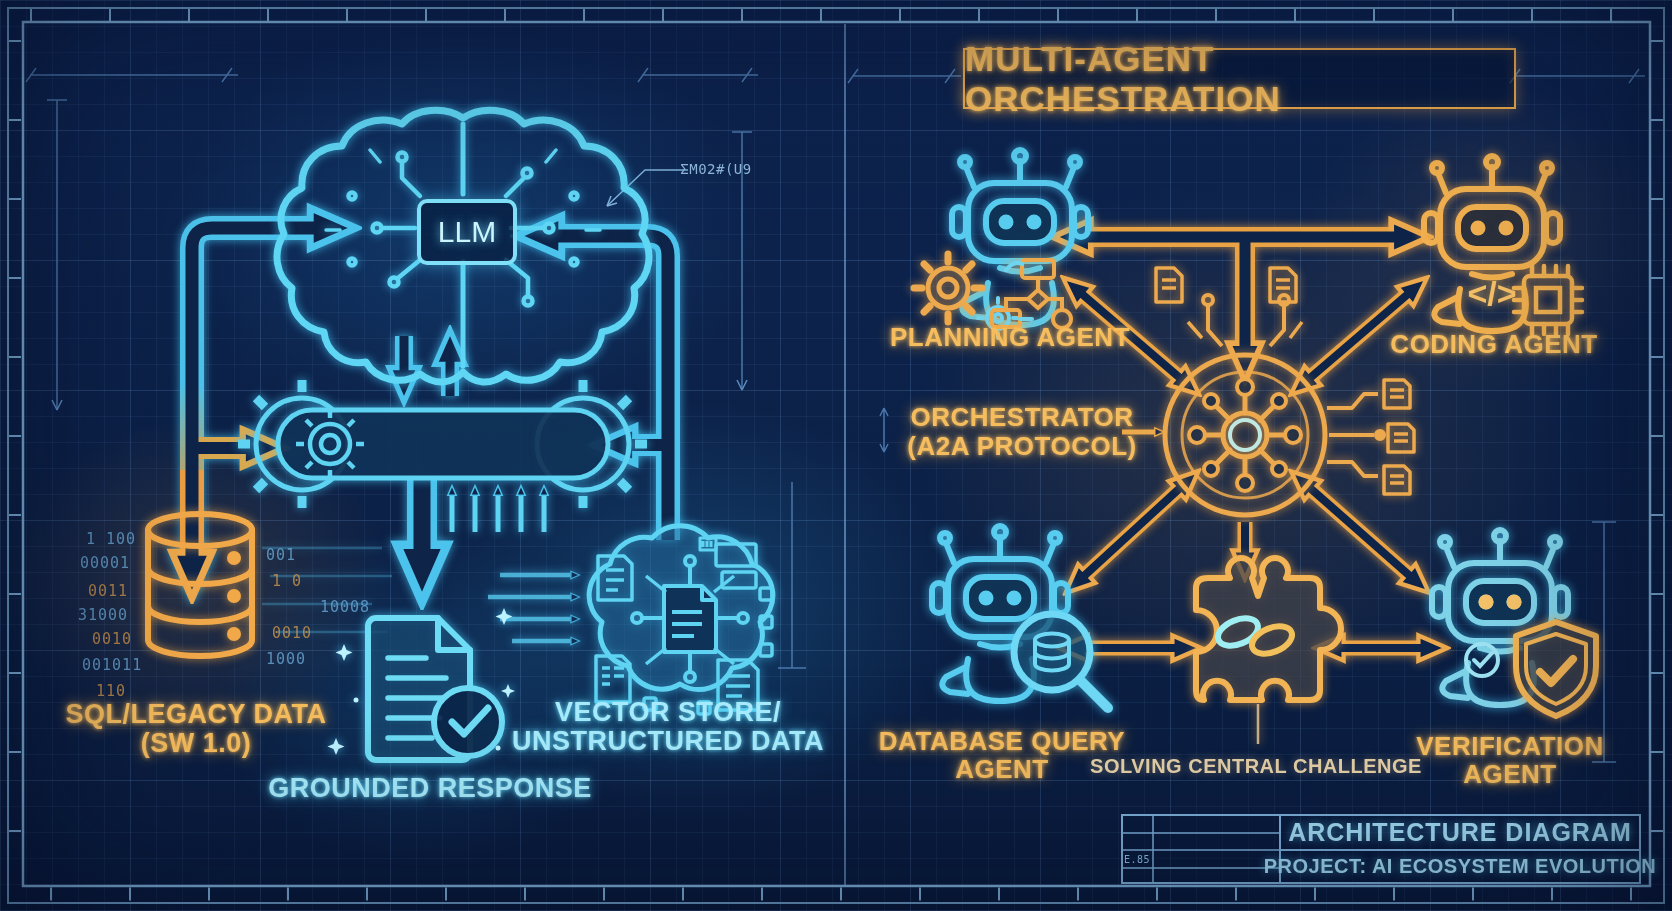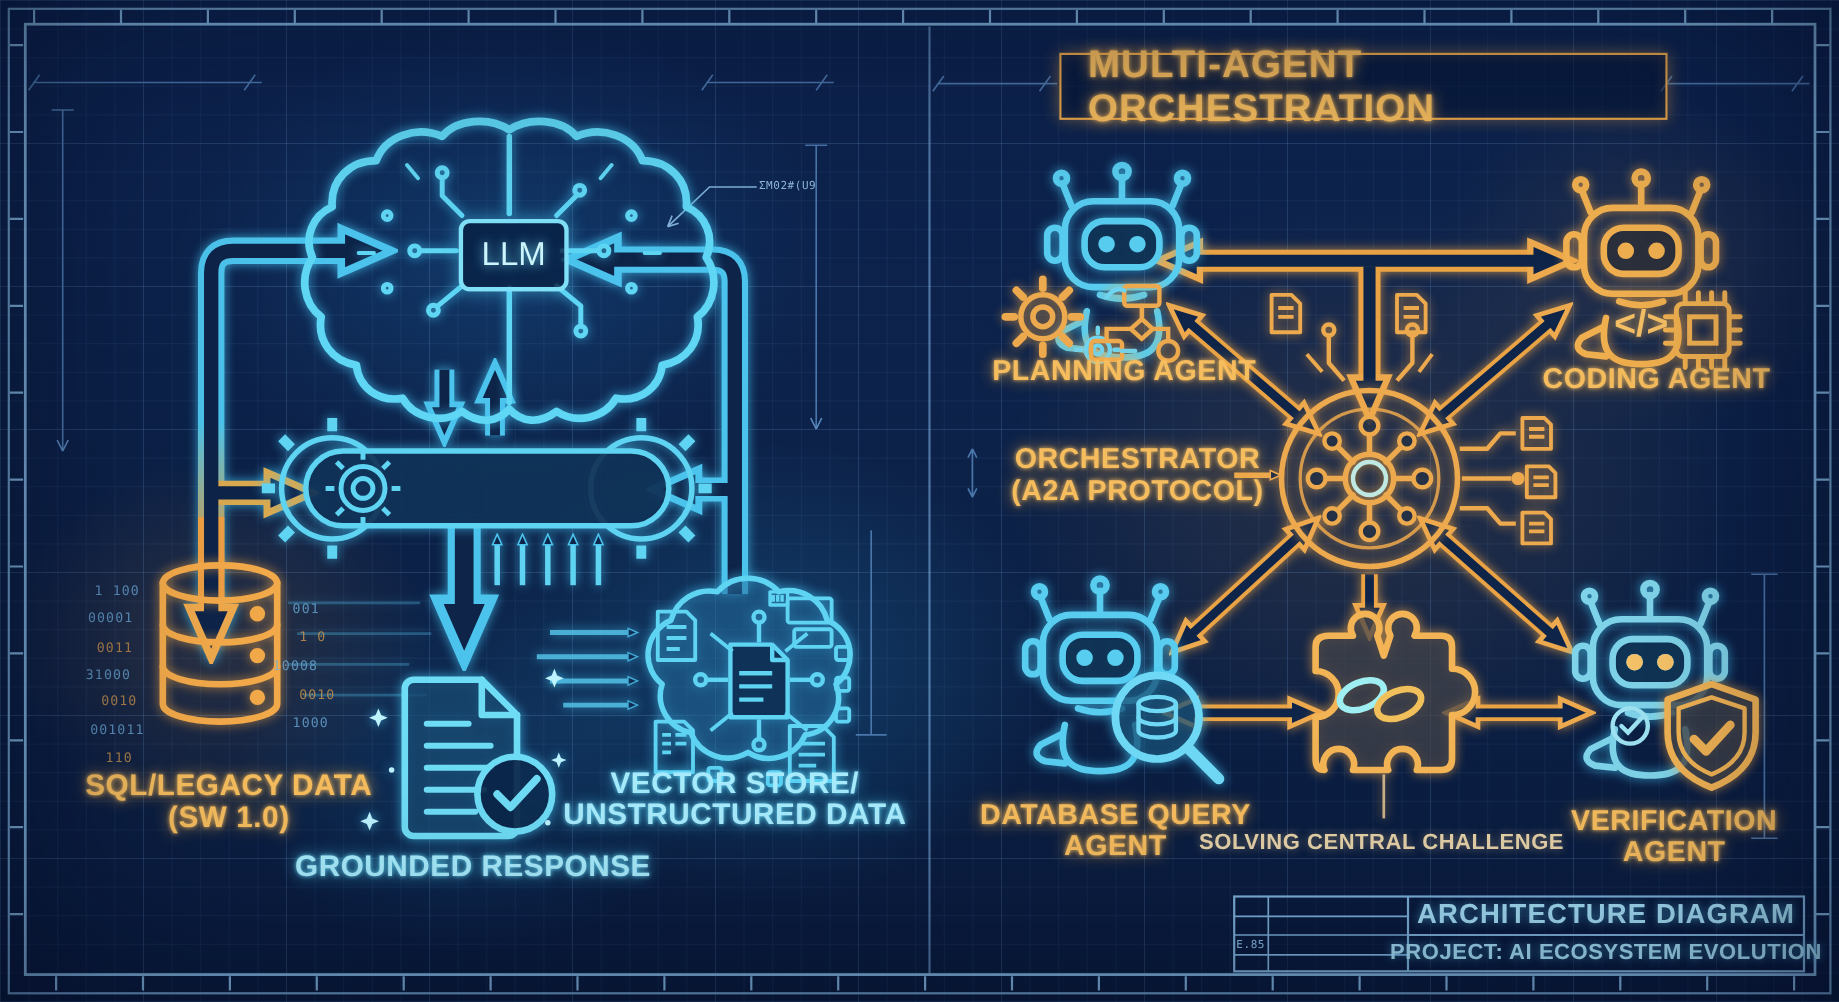--- a/index.html
+++ b/index.html
@@ -17,27 +17,27 @@
     background-image:
       linear-gradient(rgba(120,170,230,.08) 1px, transparent 1px),
       linear-gradient(90deg, rgba(120,170,230,.08) 1px, transparent 1px),
       linear-gradient(rgba(130,180,235,.12) 1px, transparent 1px),
       linear-gradient(90deg, rgba(130,180,235,.12) 1px, transparent 1px);
     background-size:26px 26px,26px 26px,130px 130px,130px 130px;}
   #vignette{position:absolute;inset:0;pointer-events:none;box-shadow:inset 0 0 200px rgba(0,5,25,.6);}
   svg{position:absolute;left:0;top:0;}
   .lbl{position:absolute;transform:translate(-50%,-50%);white-space:nowrap;font-weight:bold;letter-spacing:.5px;}
   .cy{color:#a8ecfd;text-shadow:0 0 14px rgba(80,210,250,.85),0 0 4px rgba(120,230,255,.9);}
-  .or{color:#f6bd5e;text-shadow:0 0 14px rgba(250,180,70,.8),0 0 4px rgba(255,200,110,.9);padding-left:24px;}
+  .or{color:#f6bd5e;text-shadow:0 0 14px rgba(250,180,70,.8),0 0 4px rgba(255,200,110,.9);}
   .big{font-size:27px;}
   .titlebox{position:absolute;display:flex;align-items:center;justify-content:center;
     background:rgba(8,24,54,.55);}
   .titlebox.left{border:2px solid #8fe4fb;box-shadow:0 0 14px rgba(90,210,250,.45), inset 0 0 14px rgba(90,210,250,.18);}
   .titlebox.right{border:2px solid #eba94b;box-shadow:0 0 14px rgba(245,170,70,.45), inset 0 0 14px rgba(245,170,70,.15);}
-  .noise{position:absolute;font-family:"DejaVu Sans Mono",monospace;font-size:12px;letter-spacing:1px;opacity:.75;}
+  .noise{position:absolute;font-family:"DejaVu Sans Mono",monospace;font-size:15px;letter-spacing:1px;opacity:.75;}
   .nc{color:#6fb0de;} .no{color:#d99c4c;}
   .glow-c{filter:drop-shadow(0 0 5px rgba(70,200,245,.75));}
   .glow-o{filter:drop-shadow(0 0 5px rgba(245,170,70,.7));}
   .llmchip{position:absolute;left:417px;top:199px;width:92px;height:58px;border:4px solid #7fe0f8;
     border-radius:10px;background:rgba(9,32,68,.8);display:flex;align-items:center;justify-content:center;
     font-size:30px;font-weight:normal;color:#cdf5ff;text-shadow:0 0 10px rgba(120,230,255,.9);
     box-shadow:0 0 16px rgba(80,210,250,.5);}
   .tb-text{color:#a5e0f7;text-shadow:0 0 8px rgba(90,200,245,.6);}
 </style>
 </head>
@@ -405,21 +405,21 @@
 
 
   <div class="lbl or big" style="left:196px;top:714px;">SQL/LEGACY DATA</div>
   <div class="lbl or big" style="left:196px;top:743px;">(SW 1.0)</div>
 
   <div class="lbl cy big" style="left:668px;top:712px;">VECTOR STORE/</div>
   <div class="lbl cy big" style="left:668px;top:741px;">UNSTRUCTURED DATA</div>
 
   <div class="lbl cy big" style="left:430px;top:788px;">GROUNDED RESPONSE</div>
 
-  <div class="lbl" style="left:716px;top:169px;font-size:10px;font-weight:normal;color:#8fb8dc;font-family:'DejaVu Sans Mono',monospace;">ΣM02#(U9</div>
+  <div class="lbl" style="left:716px;top:169px;font-size:14px;font-weight:normal;color:#8fb8dc;font-family:'DejaVu Sans Mono',monospace;">ΣM02#(U9</div>
 
   <div class="lbl or" style="left:1010px;top:337px;font-size:26px;">PLANNING AGENT</div>
   <div class="lbl or" style="left:1494px;top:344px;font-size:26px;">CODING AGENT</div>
 
   <div class="lbl or" style="left:1022px;top:417px;font-size:26px;">ORCHESTRATOR</div>
   <div class="lbl or" style="left:1022px;top:446px;font-size:26px;">(A2A PROTOCOL)</div>
 
   <div class="lbl or" style="left:1002px;top:741px;font-size:26px;">DATABASE QUERY</div>
   <div class="lbl or" style="left:1002px;top:769px;font-size:26px;">AGENT</div>
 
@@ -434,18 +434,18 @@
 
   <span class="noise nc" style="left:86px;top:530px;">1 100</span>
   <span class="noise nc" style="left:80px;top:554px;">00001</span>
   <span class="noise no" style="left:88px;top:582px;">0011</span>
   <span class="noise nc" style="left:78px;top:606px;">31000</span>
   <span class="noise no" style="left:92px;top:630px;">0010</span>
   <span class="noise nc" style="left:82px;top:656px;">001011</span>
   <span class="noise no" style="left:96px;top:682px;">110</span>
   <span class="noise nc" style="left:266px;top:546px;">001</span>
   <span class="noise no" style="left:272px;top:572px;">1 0</span>
-  <span class="noise nc" style="left:248px;top:598px;">10008</span>
+  <span class="noise nc" style="left:280px;top:598px;padding-left:40px;">10008</span>
   <span class="noise no" style="left:272px;top:624px;">0010</span>
   <span class="noise nc" style="left:266px;top:650px;">1000</span>
 
   <div id="vignette"></div>
 </div>
 
 </body></html>

